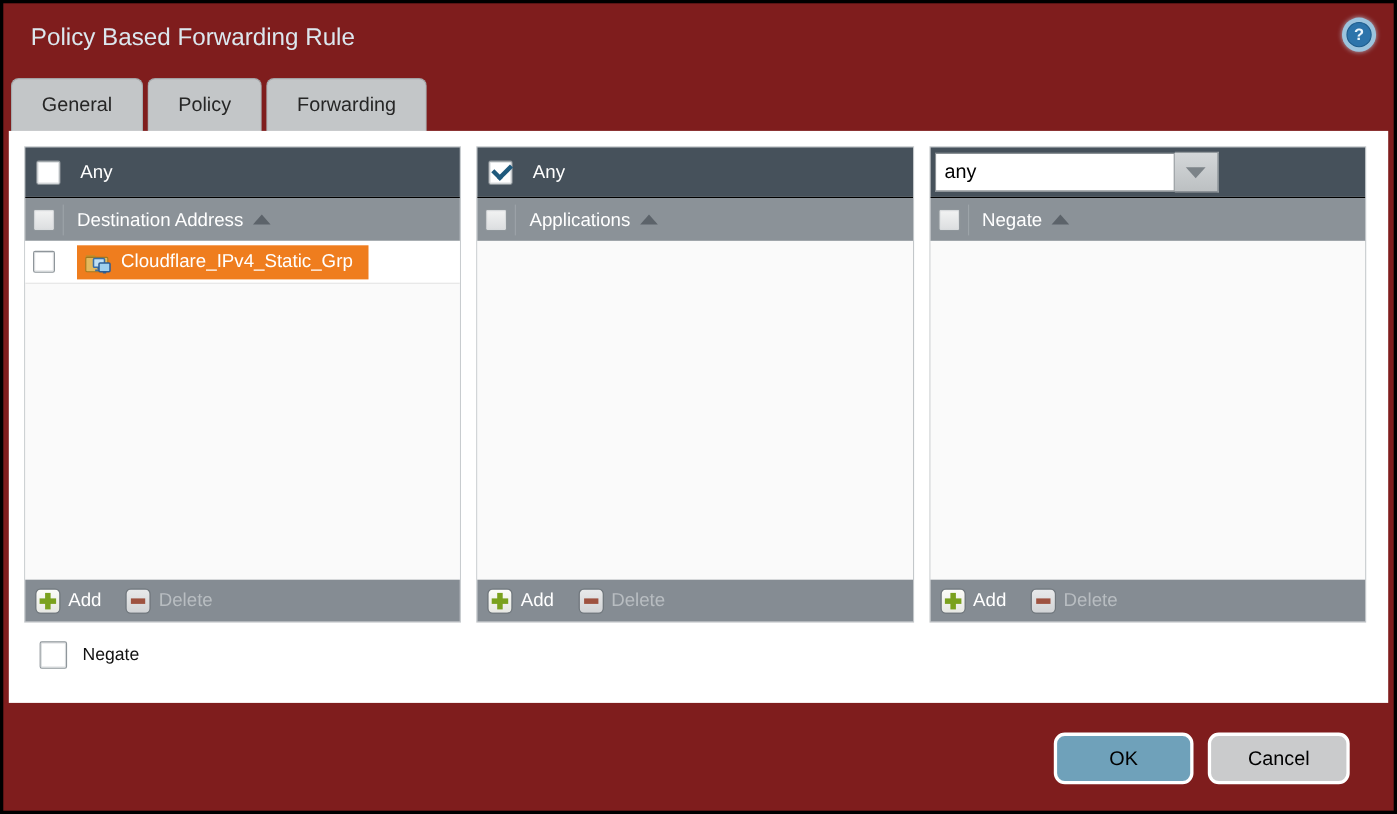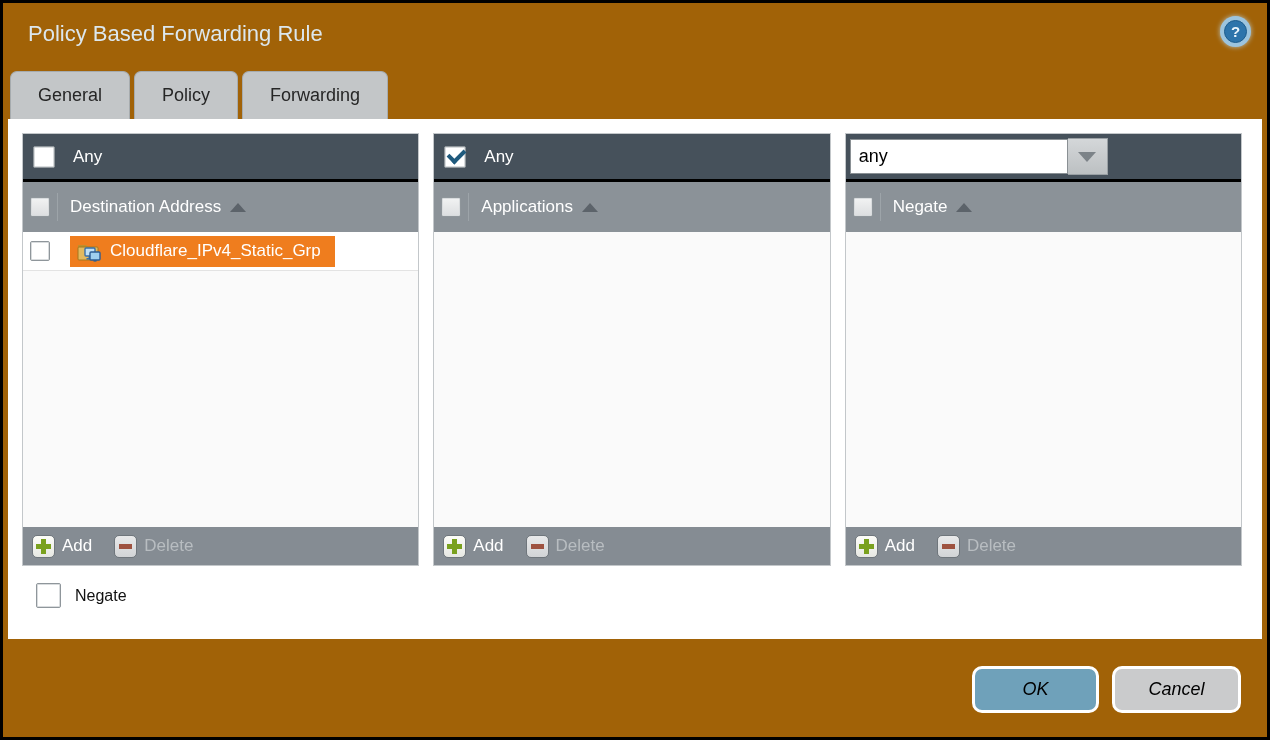--- a/index.html
+++ b/index.html
@@ -4,21 +4,21 @@
 <style>
   * { box-sizing: border-box; margin: 0; padding: 0; }
   html, body { width: 1270px; height: 740px; }
   body {
     font-family: "Liberation Sans", sans-serif;
     background: #306c8c;
   }
   .frame {
     width: 1270px; height: 740px;
     border: 3px solid #000;
-    background: #a16207;
+    background: #7f1d1d;
     position: relative;
     display: flex; flex-direction: column;
   }
   
   .titlebar {
     height: 62px;
     display: flex; align-items: center;
     padding-left: 25px;
     color: #dce7ee;
     font-size: 22px;
@@ -89,22 +89,22 @@
   .panel-top {
     background: #46515b;
     height: 45px;
     flex: 0 0 auto;
     display: flex; align-items: center;
     padding: 0 10px;
     color: #fff; font-size: 17px;
   }
   .panel-header {
     background: #8b9298;
-    border-top: 3px solid #000000;
-    height: 53px;
+    border-top: 1px solid #000000;
+    height: 40px;
     flex: 0 0 auto;
     display: flex; align-items: center;
     color: #fff; font-size: 17px;
   }
   .panel-header .cb-cell {
     width: 34px; display: flex; justify-content: center;
     flex: 0 0 auto;
   }
   .panel-header .hdr-label-cell {
     border-left: 1px solid #9da4a9;
@@ -223,22 +223,21 @@
     display: flex; align-items: center; gap: 14px;
     padding: 17px 0 0 28px;
     font-size: 16px; color: #111;
   }
   .negate-row .checkbox { width: 25px; height: 25px; }
   
   .bottom-area {
     flex: 1;
     display: flex; justify-content: flex-end; align-items: flex-start;
     gap: 13px;
-    padding: 27px 26px 0 0;
-    font-style: italic;
+    padding: 27px 40px 0 0;
   }
   .dlg-btn {
     height: 47px;
     border: 3px solid #fff;
     border-radius: 10px;
     font-family: "Liberation Sans", sans-serif;
     font-size: 18px; color: #000;
     display: flex; align-items: center; justify-content: center;
     cursor: pointer;
   }

